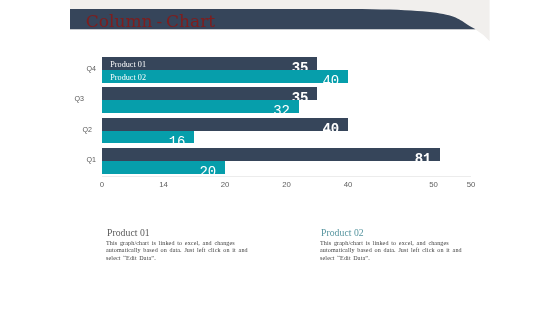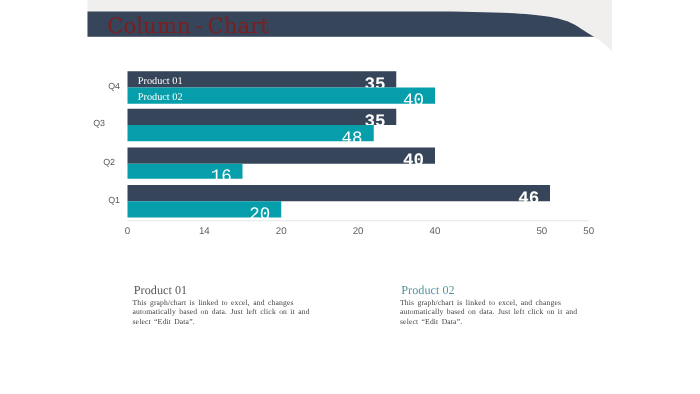--- a/index.html
+++ b/index.html
@@ -48,29 +48,29 @@
       <div id="axis-line" style="left: 102px; top: 176px; width: 369px;"></div>
       <div class="cat-label" style="left: 76px; top: 65.1px;">Q4</div>
       <div class="bar" style="left: 102px; top: 57.2px; width: 215.25px; height: 12.9px; background: rgb(54, 69, 90);"></div>
       <div class="bar-val dark" style="left: 291.65px; width: 16.8px; text-align: right; top: 60.1px;">35</div>
       <div class="bar" style="left: 102px; top: 70.1px; width: 246px; height: 12.9px; background: rgb(6, 158, 171);"></div>
       <div class="bar-val" style="left: 322.4px; width: 16.8px; text-align: right; top: 73px;">40</div>
       <div class="cat-label" style="left: 64px; top: 95.35px;">Q3</div>
       <div class="bar" style="left: 102px; top: 87.45px; width: 215.25px; height: 12.9px; background: rgb(54, 69, 90);"></div>
       <div class="bar-val dark" style="left: 291.65px; width: 16.8px; text-align: right; top: 90.35px;">35</div>
       <div class="bar" style="left: 102px; top: 100.35px; width: 196.8px; height: 12.9px; background: rgb(6, 158, 171);"></div>
-      <div class="bar-val" style="left: 273.2px; width: 16.8px; text-align: right; top: 103.25px;">48</div>
+      <div class="bar-val" style="left: 273.2px; width: 16.8px; text-align: right; top: 103.25px;">32</div>
       <div class="cat-label" style="left: 72px; top: 125.6px;">Q2</div>
       <div class="bar" style="left: 102px; top: 117.7px; width: 246px; height: 12.9px; background: rgb(54, 69, 90);"></div>
       <div class="bar-val dark" style="left: 322.4px; width: 16.8px; text-align: right; top: 120.6px;">40</div>
       <div class="bar" style="left: 102px; top: 130.6px; width: 92.25px; height: 12.9px; background: rgb(6, 158, 171);"></div>
       <div class="bar-val" style="left: 168.65px; width: 16.8px; text-align: right; top: 133.5px;">16</div>
       <div class="cat-label" style="left: 76px; top: 155.85px;">Q1</div>
       <div class="bar" style="left: 102px; top: 147.95px; width: 338.25px; height: 12.9px; background: rgb(54, 69, 90);"></div>
-      <div class="bar-val dark" style="left: 414.65px; width: 16.8px; text-align: right; top: 150.85px;">46</div>
+      <div class="bar-val dark" style="left: 414.65px; width: 16.8px; text-align: right; top: 150.85px;">81</div>
       <div class="bar" style="left: 102px; top: 160.85px; width: 123px; height: 12.9px; background: rgb(6, 158, 171);"></div>
       <div class="bar-val" style="left: 199.4px; width: 16.8px; text-align: right; top: 163.75px;">20</div>
       <div class="legend-lbl" style="left: 110.3px; top: 60.4px;">Product 01</div>
       <div class="legend-lbl" style="left: 110.3px; top: 73.3px;">Product 02</div>
       <div class="tick-label" style="left: 92px; top: 180px;">0</div>
       <div class="tick-label" style="left: 153.5px; top: 180px;">14</div>
       <div class="tick-label" style="left: 215px; top: 180px;">20</div>
       <div class="tick-label" style="left: 276.5px; top: 180px;">20</div>
       <div class="tick-label" style="left: 338px; top: 180px;">40</div>
       <div class="tick-label" style="left: 399.5px; top: 180px; margin-left: 24px;">50</div>

